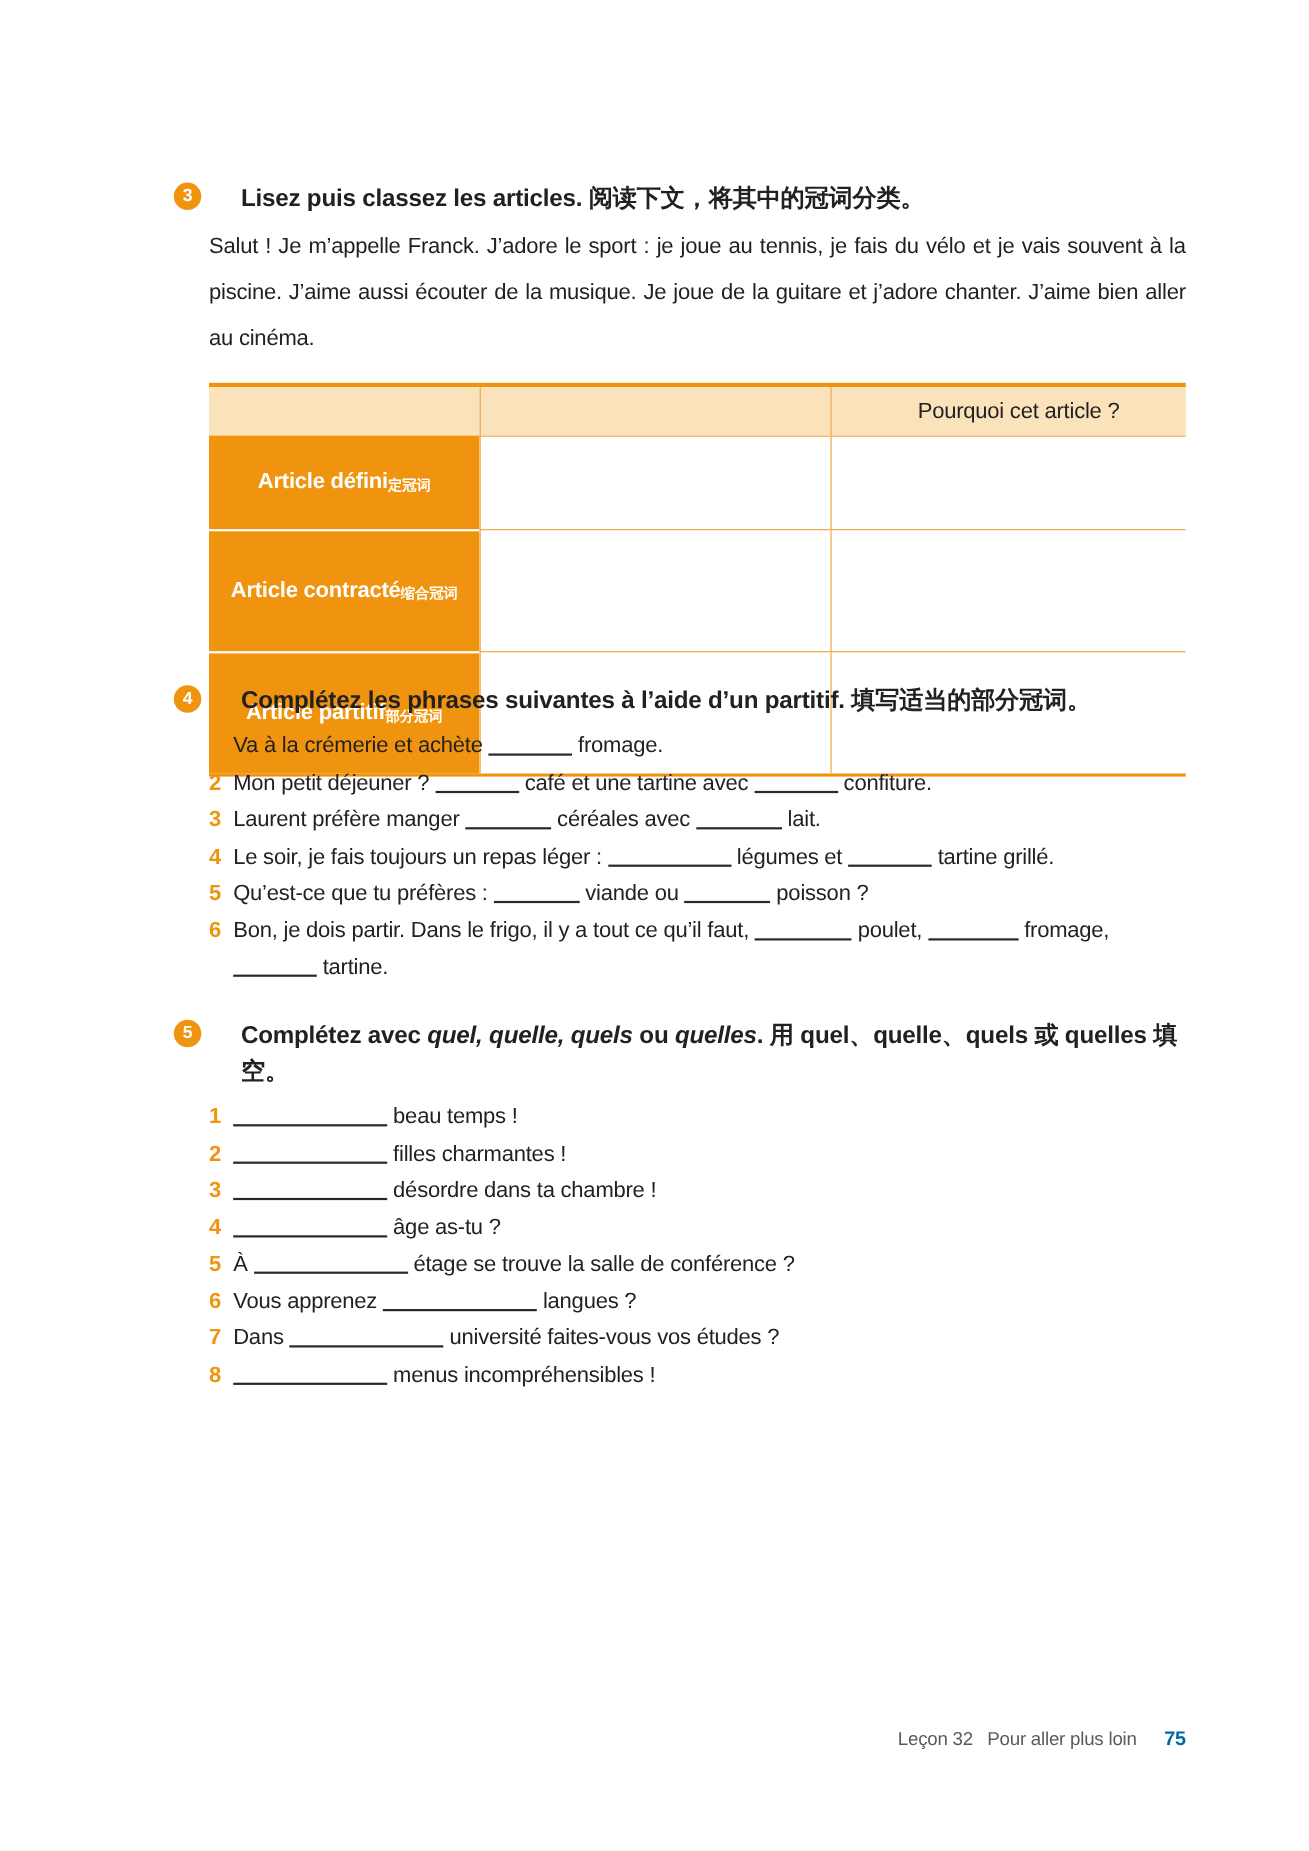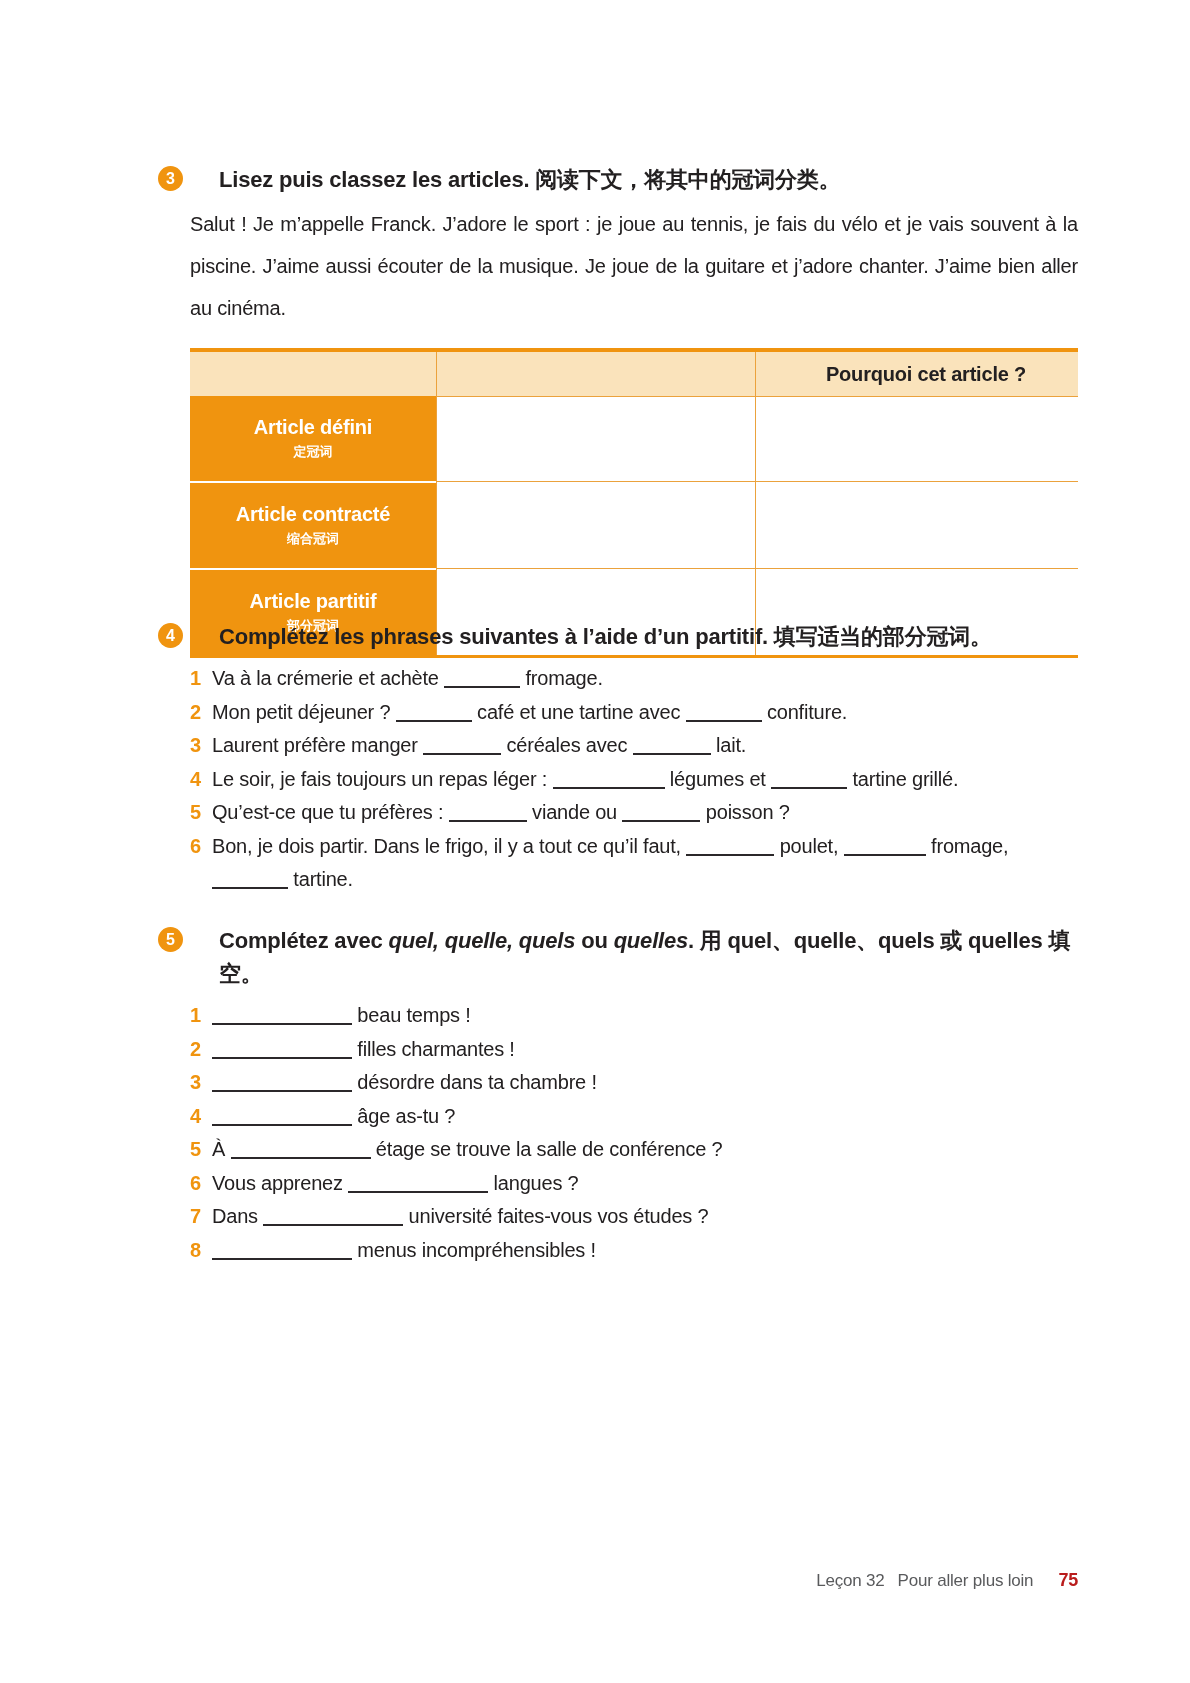--- a/index.html
+++ b/index.html
@@ -25,40 +25,40 @@
   .ex-title{font-size:22px;font-weight:bold;line-height:33px;letter-spacing:-0.2px;margin-left:28px;}
   .ex-title .it{font-style:italic;}
 
   .para{margin-top:7px;width:888px;font-size:20px;line-height:42px;letter-spacing:-0.2px;
         text-align:justify;}
 
   .atable{margin-top:19px;width:888px;display:grid;grid-template-columns:246px 319px 323px;
           border-top:4px solid var(--orange);border-bottom:3px solid var(--orange);}
   .ath{background:var(--cream);height:44px;}
   .ath.c2,.ath.c3{border-left:1px solid var(--thin);}
-  .ath.c3{display:flex;align-items:center;justify-content:center;font-weight:bold;
+  .ath.c3{display:flex;align-items:center;justify-content:center;font-weight:normal;
           font-size:20px;letter-spacing:-0.2px;padding-left:18px;}
-  .alabel{background:var(--orange);color:#fff;height:85px;display:flex;flex-direction:column;
+  .alabel{background:var(--orange);color:#fff;height:85px;display:flex;flex-direction:row;
           align-items:center;justify-content:center;text-align:center;font-weight:bold;}
-  .alabel.sep{border-top:2px solid #fff;height:87px;}
+  .alabel.sep{border-top:2px solid #fff;height:111px;}
   .alabel .fr{font-size:20px;letter-spacing:-0.2px;}
   .alabel .zh{font-size:13px;margin-top:4px;}
   .acell{background:#fff;border-top:1px solid var(--thin);}
   .acell.c2,.acell.c3{border-left:1px solid var(--thin);}
 
   .items{margin-top:9px;}
   .item{display:flex;font-size:20px;line-height:33.5px;letter-spacing:-0.2px;}
   .item-num{flex:0 0 22px;color:var(--orange);font-weight:bold;}
   .item-body{flex:1 1 auto;max-width:866px;}
   .blank{display:inline-block;height:12px;border-bottom:2px solid #2b282a;vertical-align:-3px;}
 
   .pfooter{position:absolute;top:1570px;right:112px;display:flex;align-items:baseline;
            font-size:17px;color:#595A5C;letter-spacing:-0.2px;}
   .pfooter .lesson{margin-right:13px;}
-  .pfooter .pagenum{margin-left:25px;font-weight:bold;color:#b91c1c;font-size:18px;}
+  .pfooter .pagenum{margin-left:25px;font-weight:bold;color:#0369a1;font-size:18px;}
 </style>
 </head>
 <body>
 
 <div class="page">
 
   <section class="exercise" id="ex3">
     <div class="ex-head">
       <span class="badge">3</span>
       <h2 class="ex-title">Lisez puis classez les articles. 阅读下文，将其中的冠词分类。</h2>

